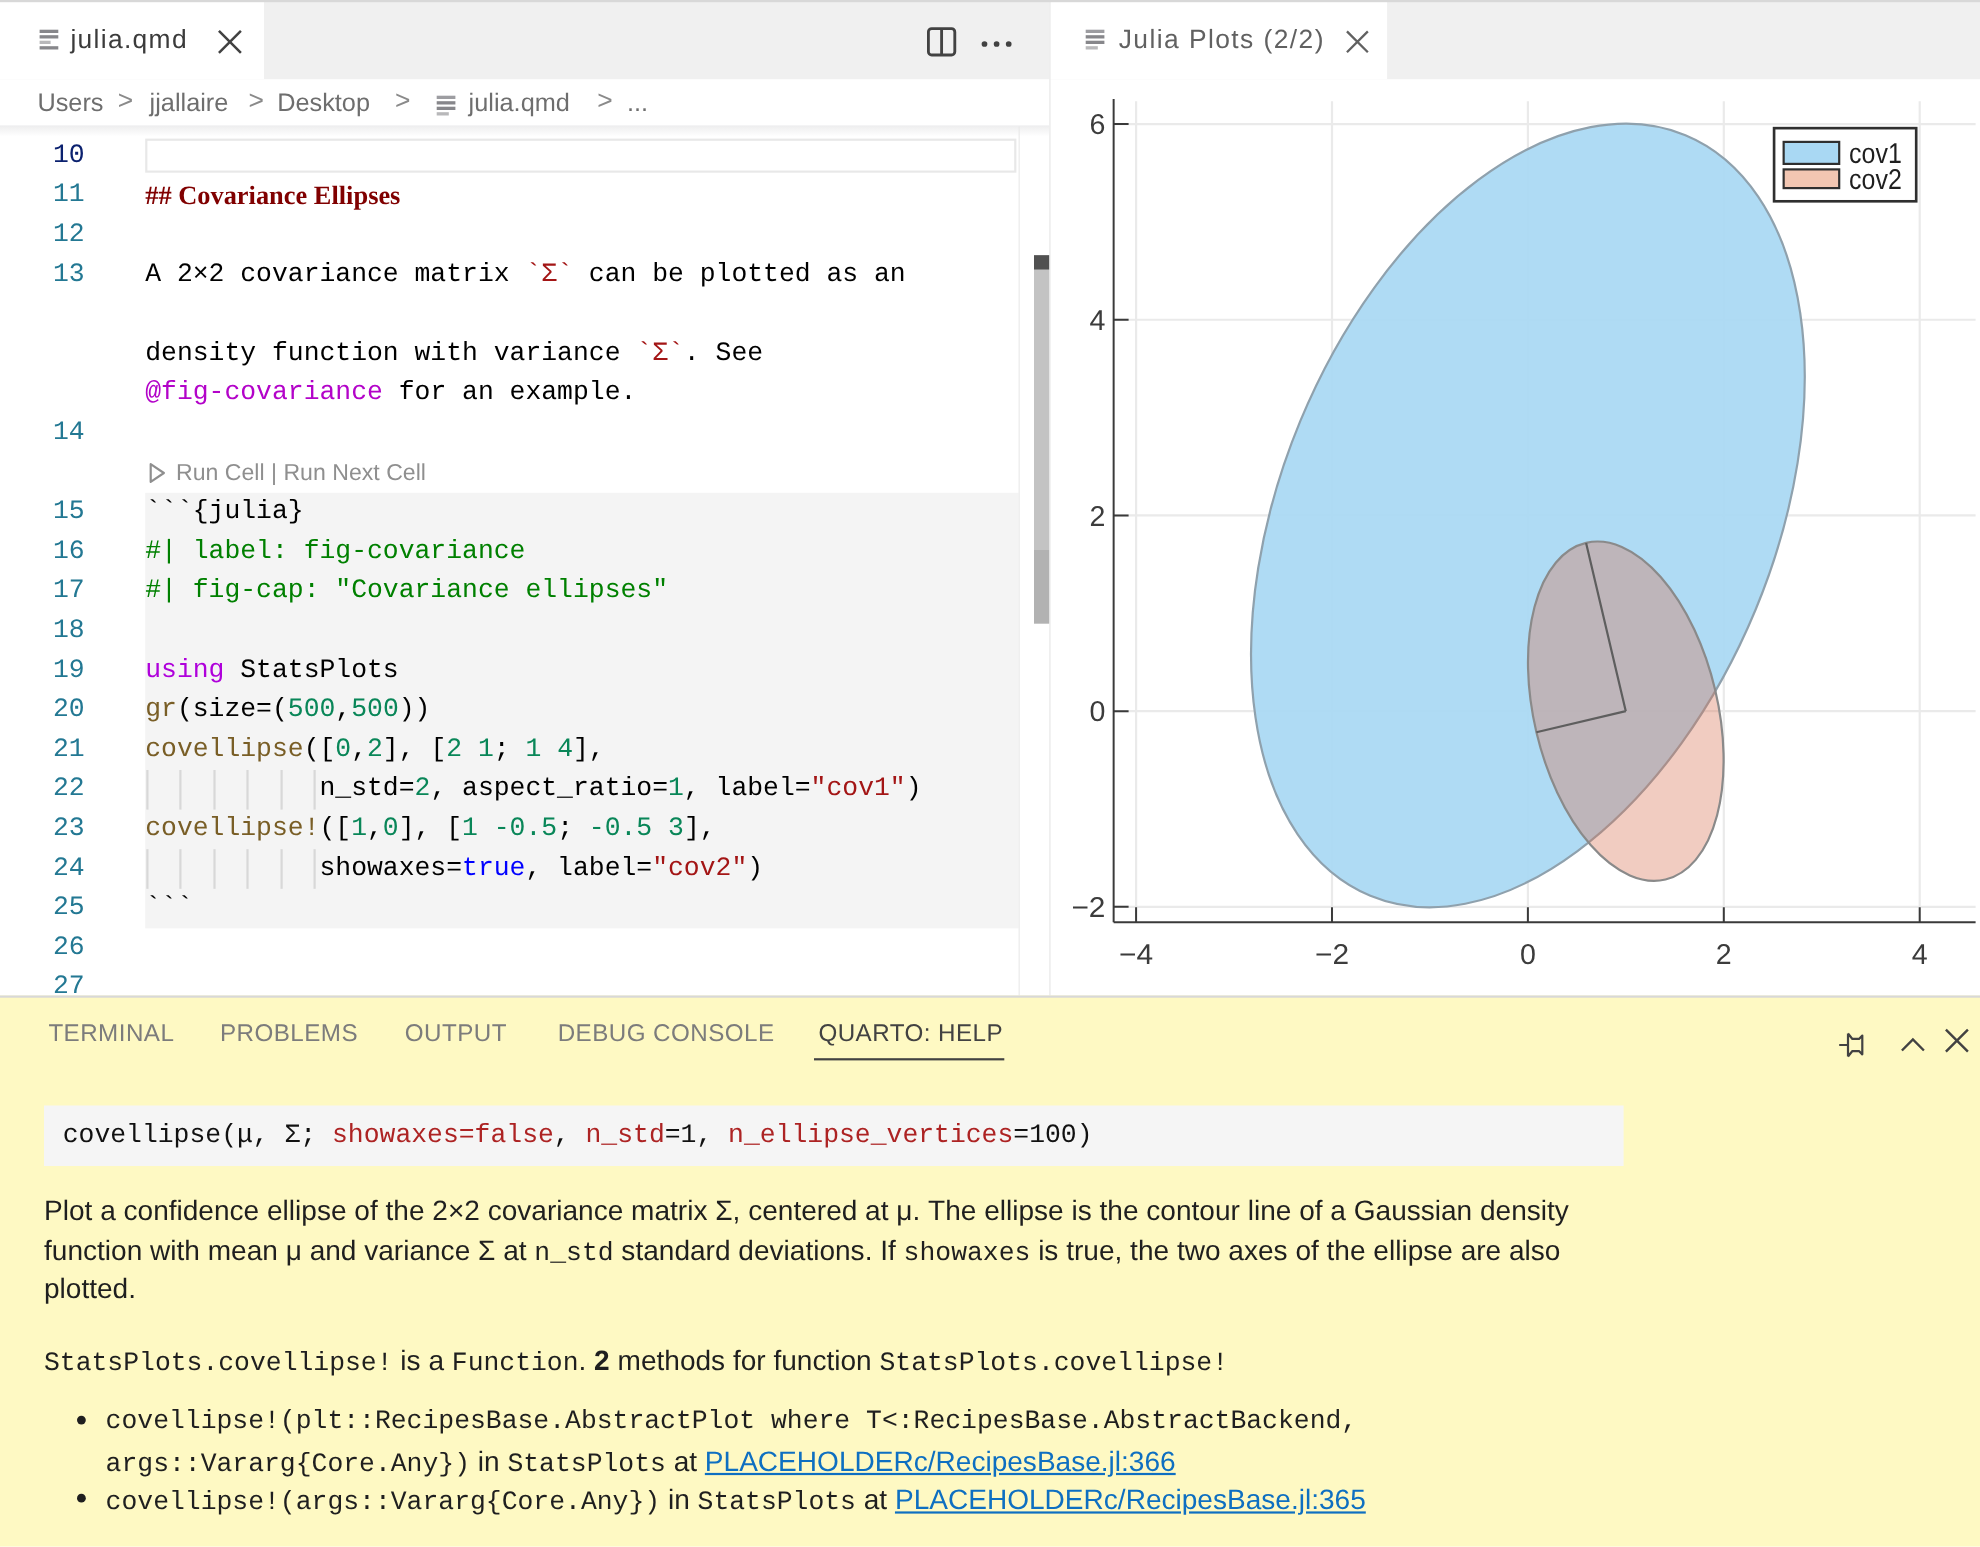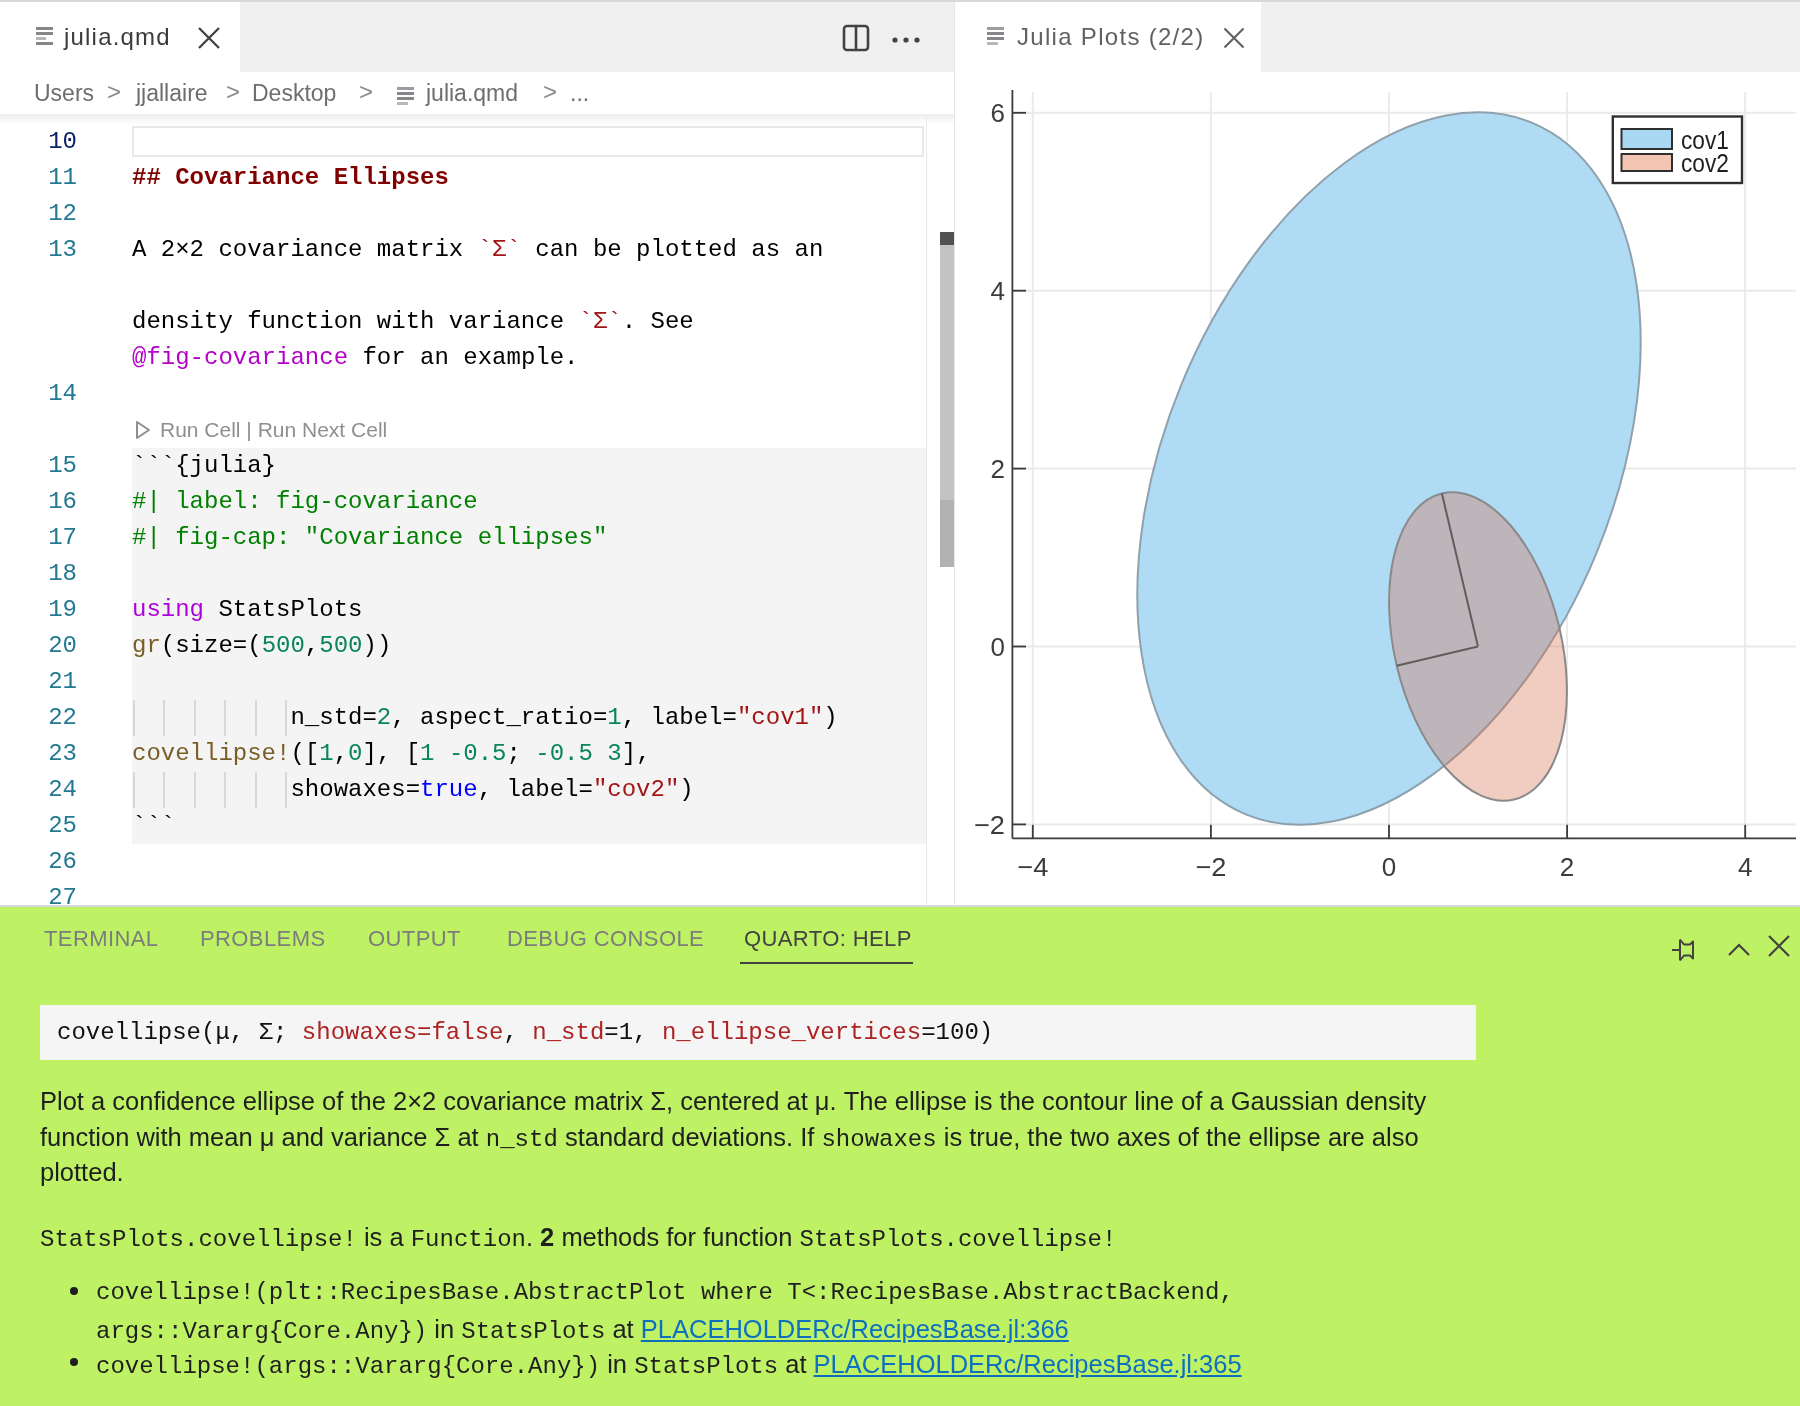--- a/index.html
+++ b/index.html
@@ -78,34 +78,35 @@
     <div class="ln" style="top:592px;">19</div>
     <div class="ln" style="top:628px;">20</div>
     <div class="ln" style="top:664px;">21</div>
     <div class="ln" style="top:700px;">22</div>
     <div class="ln" style="top:736px;">23</div>
     <div class="ln" style="top:772px;">24</div>
     <div class="ln" style="top:808px;text-align:right;">25</div>
     <div class="ln" style="top:844px;">26</div>
     <div class="ln" style="top:880px;">27</div>
 
-    <div class="row" style="top:160px;color:#800000;font-weight:bold;">## Covariance Ellipses</div>
+    <div class="row" style="top:160px;color:#800000;font-weight:bold;font-family:Liberation Serif, serif;">## Covariance Ellipses</div>
     <div class="row" style="top:232px;">A 2×2 covariance matrix <span class="str">`Σ`</span> can be plotted as an</div>
     <div class="row" style="top:304px;">density function with variance <span class="str">`Σ`</span>. See</div>
     <div class="row" style="top:340px;"><span style="color:#b303c9;">@fig-covariance</span> for an example.</div>
 
     <svg class="abs" style="left:134px;top:420px;" width="18" height="20" viewBox="0 0 18 20">
       <path d="M3 2 L15 10 L3 18 Z" fill="none" stroke="#8f8f8f" stroke-width="2" stroke-linejoin="round"></path>
     </svg>
     <div class="abs" style="left:160px;top:412px;height:36px;line-height:36px;font-size:21px;color:#8f8f8f;white-space:pre;">Run Cell | Run Next Cell</div>
     <div class="row" style="top:448px;">```{julia}</div>
     <div class="row" style="top:484px;"><span class="grn">#| label: fig-covariance</span></div>
     <div class="row" style="top:520px;"><span class="grn">#| fig-cap: "Covariance ellipses"</span></div>
     <div class="row" style="top:592px;"><span class="kw">using</span> StatsPlots</div>
     <div class="row" style="top:628px;"><span class="fn">gr</span>(size=(<span class="num">500</span>,<span class="num">500</span>))</div>
+    <div class="row" style="top:664px;"><span class="fn">covellipse</span>([<span class="num">0</span>,<span class="num">2</span>], [<span class="num">2 1</span>; <span class="num">1 4</span>],</div>
     <div class="row" style="top:700px;">           n_std=<span class="num">2</span>, aspect_ratio=<span class="num">1</span>, label=<span class="str">"cov1"</span>)</div>
     <div class="row" style="top:736px;"><span class="fn">covellipse!</span>([<span class="num">1</span>,<span class="num">0</span>], [<span class="num">1 -0.5</span>; <span class="num">-0.5 3</span>],</div>
     <div class="row" style="top:772px;">           showaxes=<span class="tru">true</span>, label=<span class="str">"cov2"</span>)</div>
     <div class="row" style="top:808px;">```</div>
 
     <div class="guide" style="left:133px;top:700px;"></div>
     <div class="guide" style="left:163px;top:700px;"></div>
     <div class="guide" style="left:194px;top:700px;"></div>
     <div class="guide" style="left:224px;top:700px;"></div>
     <div class="guide" style="left:255px;top:700px;"></div>
@@ -190,21 +191,21 @@
     <rect x="667.5" y="57" width="50.5" height="20" fill="#a9d8f3" stroke="#2f2f2f" stroke-width="2"></rect>
     <rect x="667.5" y="82" width="50.5" height="17" fill="#f2c6b2" stroke="#2f2f2f" stroke-width="2"></rect>
     <text x="727" y="76.5" font-size="26" fill="#1f1f1f" textLength="48" lengthAdjust="spacingAndGlyphs">cov1</text>
     <text x="727" y="99.5" font-size="26" fill="#1f1f1f" textLength="48" lengthAdjust="spacingAndGlyphs">cov2</text>
   </svg>
   </div>
 </div>
 
 <div class="abs" style="left:954px;top:0;width:1px;height:905px;background:#e5e5e5;"></div>
 
-<div class="abs" id="bottom-panel" style="left:0;top:905px;width:1800px;height:501px;background:#bef264;border-top:2px solid #d8d8d8;box-sizing:border-box;">
+<div class="abs" id="bottom-panel" style="left:0;top:905px;width:1800px;height:501px;background:#fef9c3;border-top:2px solid #d8d8d8;box-sizing:border-box;">
 
   <div class="abs" style="left:44px;top:18px;height:28px;line-height:28px;font-size:22px;letter-spacing:0.4px;color:#7c7c7c;">TERMINAL</div>
   <div class="abs" style="left:200px;top:18px;height:28px;line-height:28px;font-size:22px;letter-spacing:0.4px;color:#7c7c7c;">PROBLEMS</div>
   <div class="abs" style="left:368px;top:18px;height:28px;line-height:28px;font-size:22px;letter-spacing:0.4px;color:#7c7c7c;">OUTPUT</div>
   <div class="abs" style="left:507px;top:18px;height:28px;line-height:28px;font-size:22px;letter-spacing:0.4px;color:#7c7c7c;">DEBUG CONSOLE</div>
   <div class="abs" style="left:744px;top:18px;height:28px;line-height:28px;font-size:22px;letter-spacing:0.4px;color:#424242;text-align:center;">QUARTO: HELP</div>
   <div class="abs" style="left:740px;top:55px;width:173px;height:2px;background:#424242;"></div>
 
   <svg class="abs" style="left:1671px;top:31px;" width="28" height="24" viewBox="0 0 28 24">
     <path d="M1 12 H9 M9 1.5 V22.5 M9 1.5 L13 6.5 H19 L22 3.5 V20.5 L19 17.5 H13 L9 22.5" fill="none" stroke="#424242" stroke-width="2" stroke-linejoin="round"></path>

